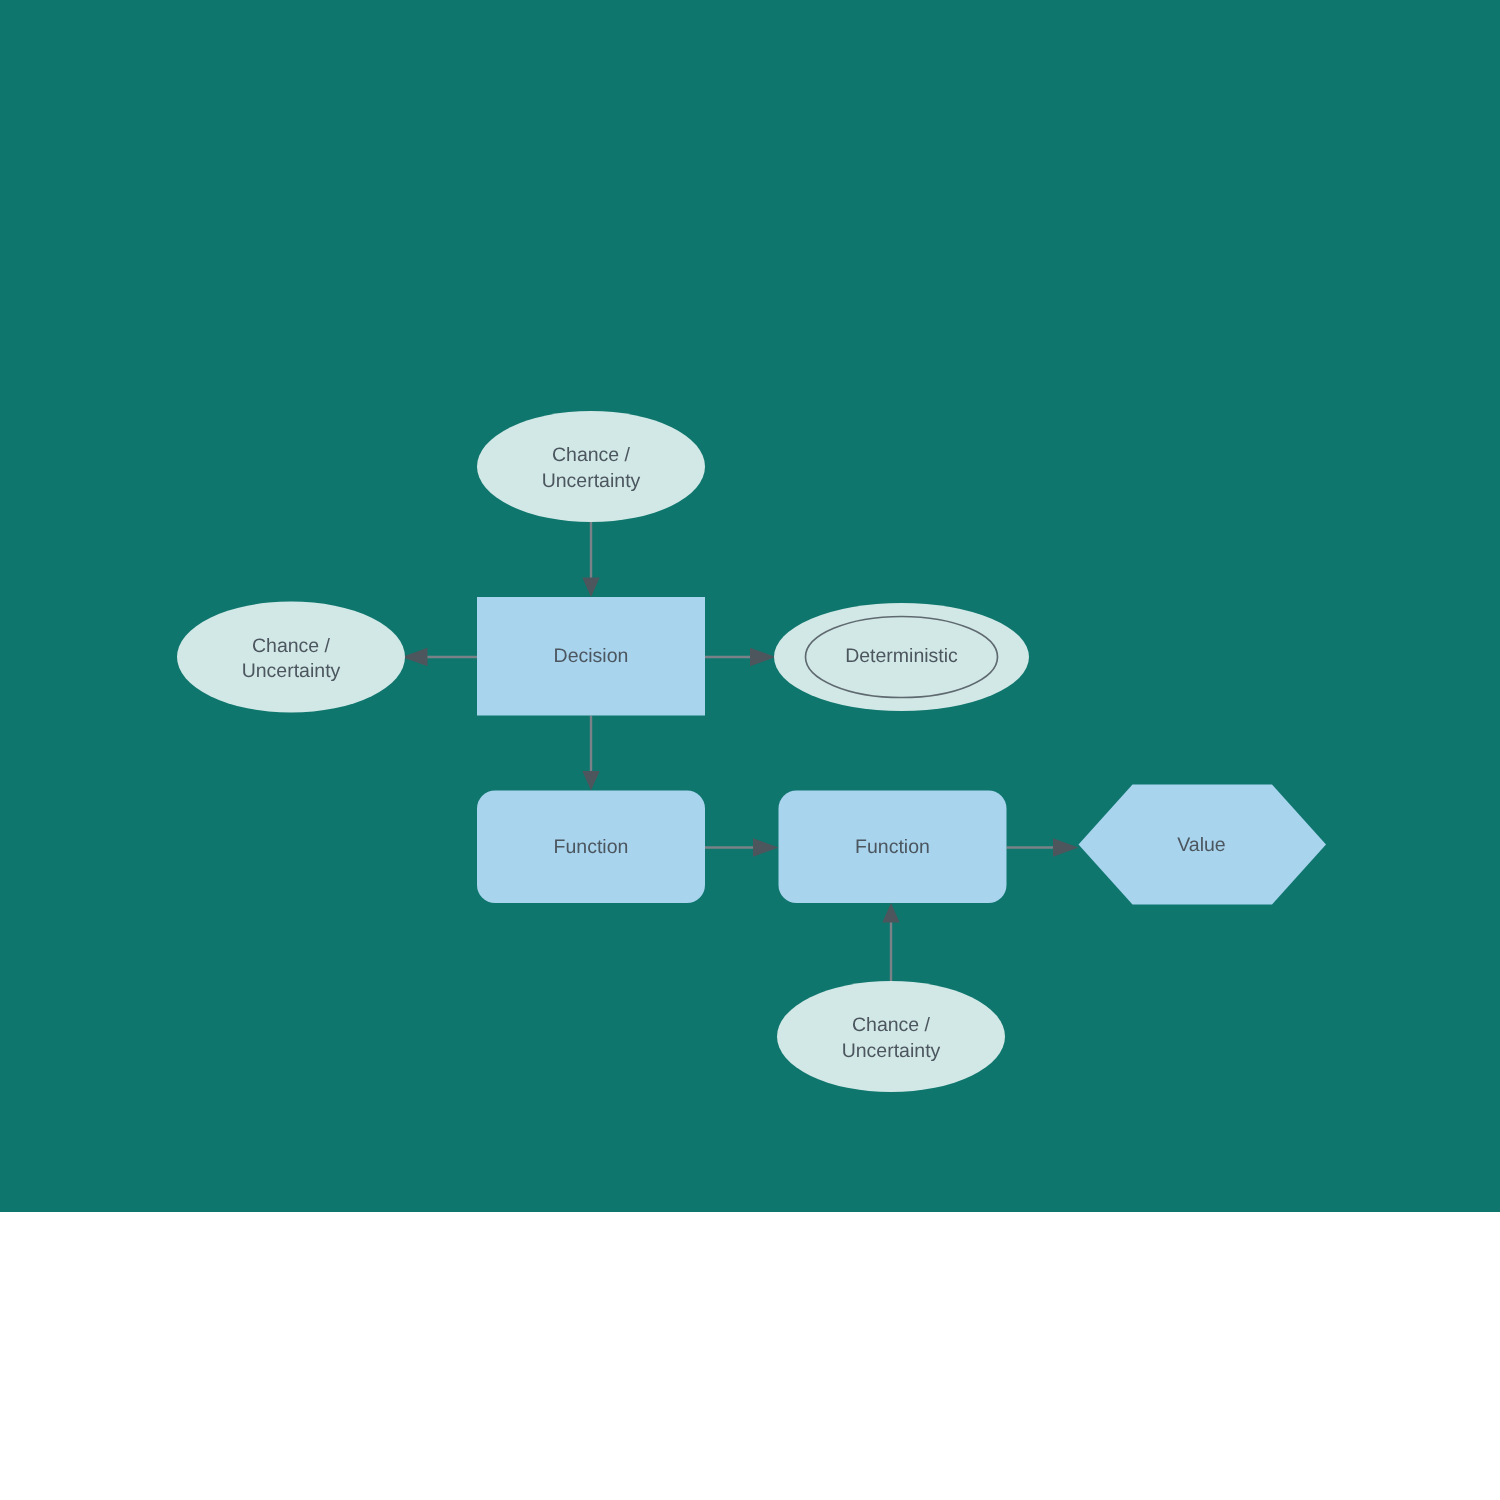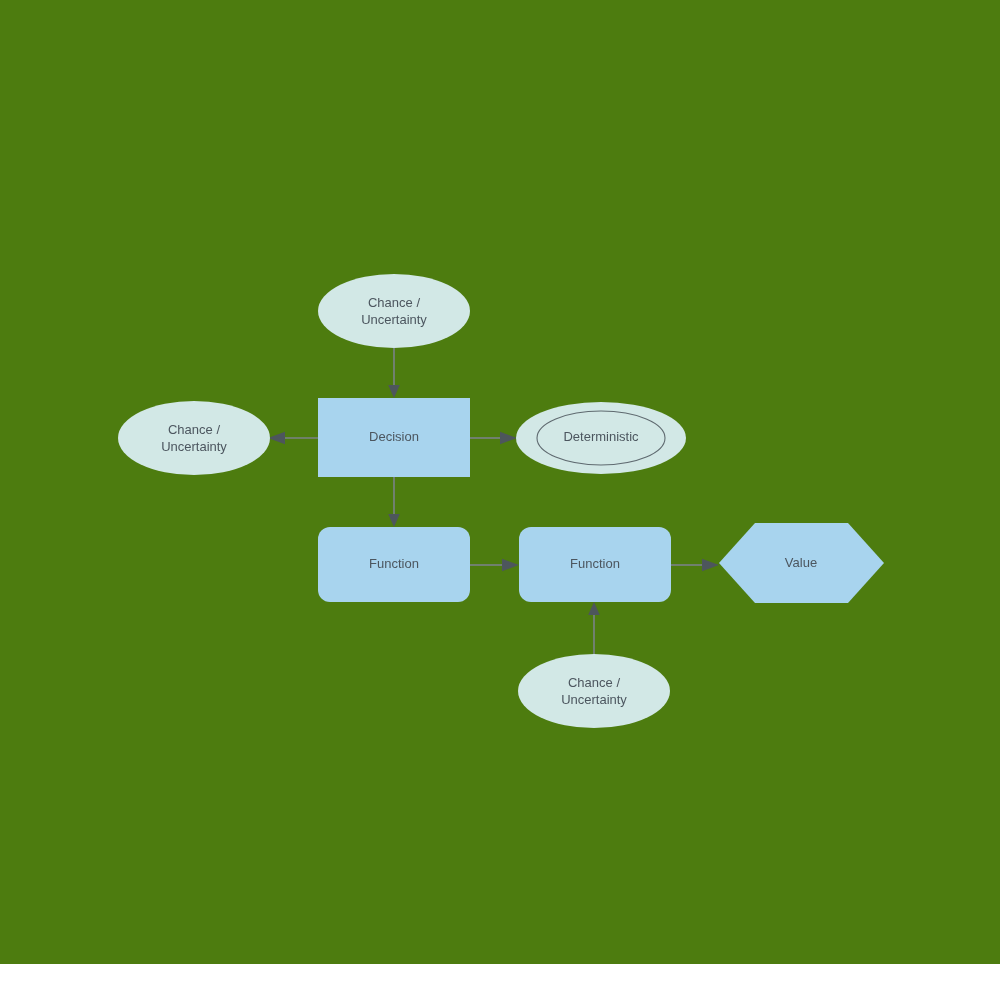--- a/index.html
+++ b/index.html
@@ -10,22 +10,22 @@
   }
   body {
     width: 1000px;
     height: 1000px;
     font-family: "Liberation Sans", sans-serif;
     overflow: hidden;
   }
   #canvas {
     position: relative;
     width: 1000px;
-    height: 964px;
-    background: #4d7c0f;
+    height: 808px;
+    background: #0f766e;
   }
   #diagram-svg {
     position: absolute;
     top: 0;
     left: 0;
     width: 1000px;
     height: 1000px;
     display: block;
   }
   .node-label {

